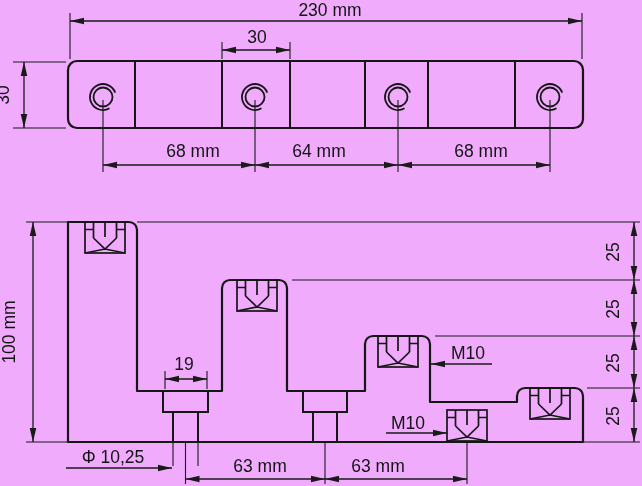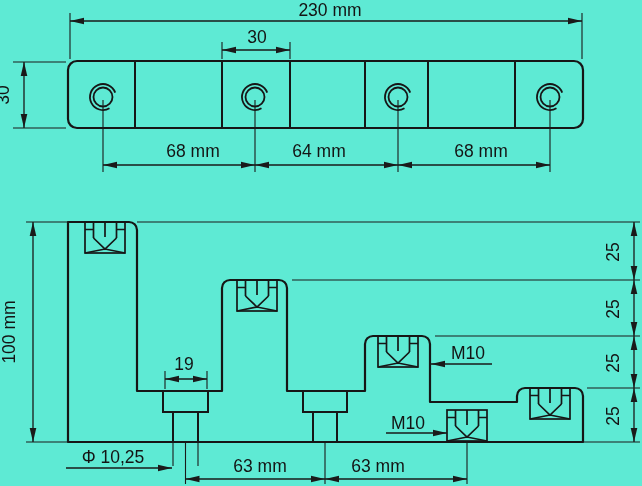--- a/index.html
+++ b/index.html
@@ -1,16 +1,16 @@
 <!DOCTYPE html>
 <html><head>
 <meta charset="utf-8">
 <style>
   html,body{margin:0;padding:0;background:#fff;}
-  .canvas{position:relative;width:642px;height:486px;background:#5eead4;overflow:hidden;}
+  .canvas{position:relative;width:642px;height:486px;background:#f0abfc;overflow:hidden;}
   svg{display:block;}
   svg text{font-family:"Liberation Sans","DejaVu Sans",sans-serif;font-size:17.5px;fill:#141414;}
   .ol{stroke:#161616;stroke-width:2.2;fill:none;stroke-linejoin:round;stroke-linecap:round;}
   .div{stroke:#161616;stroke-width:2;fill:none;}
   .hole{stroke:#161616;stroke-width:1.8;fill:none;}
   .thin{stroke:#1a1a1a;stroke-width:1.1;fill:none;}
   .dim{stroke:#1a1a1a;stroke-width:1.3;fill:none;}
   .sym{stroke:#161616;stroke-width:1.7;fill:none;}
 </style>
 </head>

